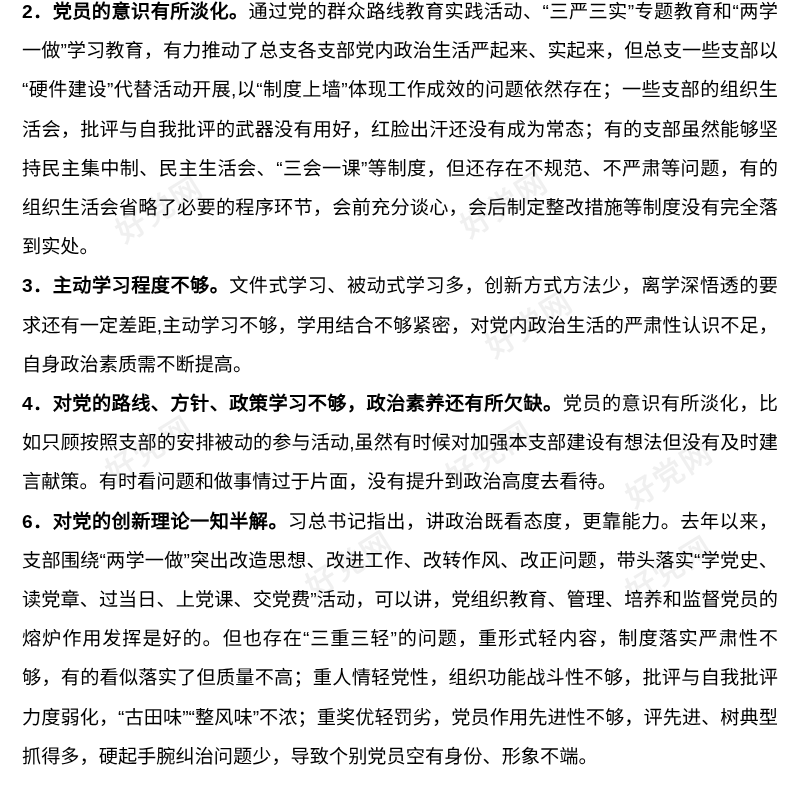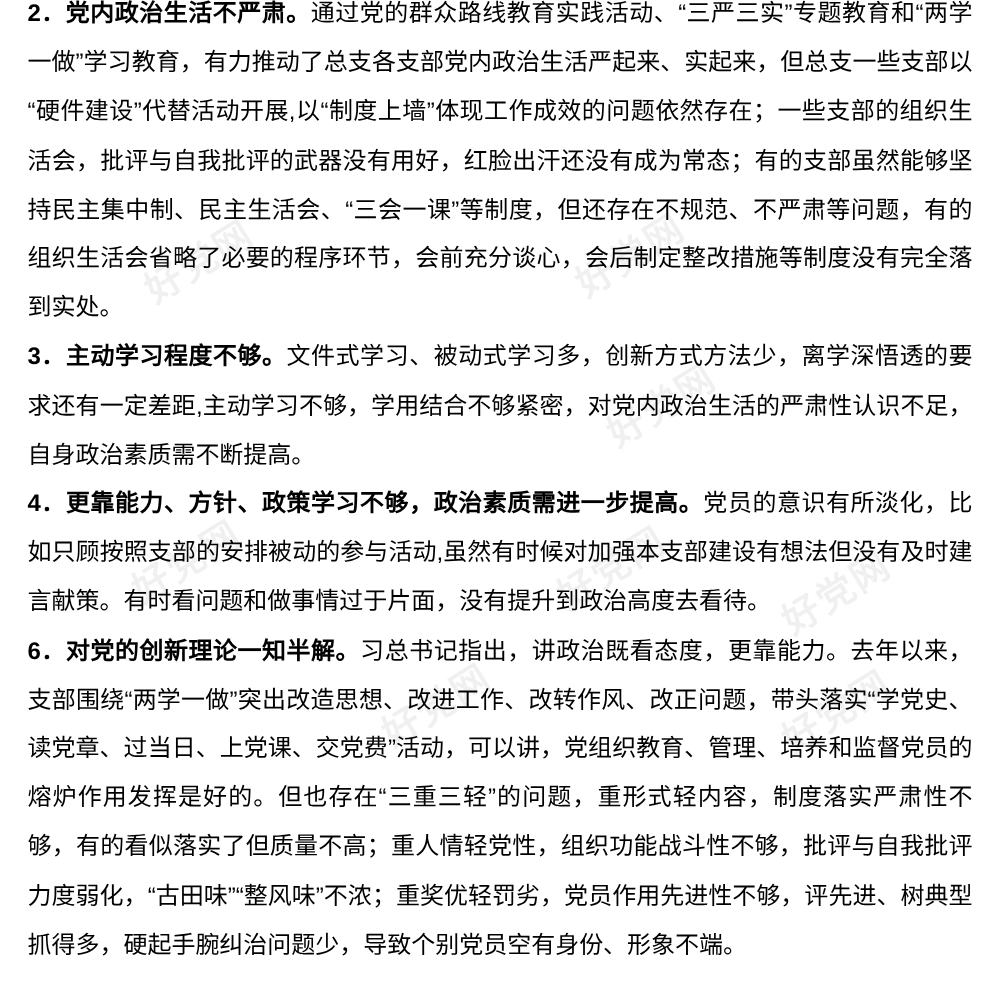--- a/index.html
+++ b/index.html
@@ -90,29 +90,29 @@
     <span class="watermark-mark wm-c">好党网</span>
     <span class="watermark-mark wm-d">好党网</span>
     <span class="watermark-mark wm-e">好党网</span>
     <span class="watermark-mark wm-f">好党网</span>
     <span class="watermark-mark wm-g">好党网</span>
   </div>
 
   <div id="doc-body">
 
     <p class="doc-para">
-      <span class="lead">2．</span><span class="lead">党内政治生活不严肃。</span><span>通过党的群众路线教育实践活动、“三严三实”专题教育和“两学一做”学习教育，有力推动了总支各支部党内政治生活严起来、实起来，但总支一些支部以“硬件建设”代替活动开展,以“制度上墙”体现工作成效的问题依然存在；一些支部的组织生活会，批评与自我批评的武器没有用好，红脸出汗还没有成为常态；有的支部虽然能够坚持民主集中制、民主生活会、“三会一课”等制度，但还存在不规范、不严肃等问题，有的组织生活会省略了必要的程序环节，会前充分谈心，会后制定整改措施等制度没有完全落到实处。</span>
+      <span class="lead">2．</span><span class="lead">党员的意识有所淡化。</span><span>通过党的群众路线教育实践活动、“三严三实”专题教育和“两学一做”学习教育，有力推动了总支各支部党内政治生活严起来、实起来，但总支一些支部以“硬件建设”代替活动开展,以“制度上墙”体现工作成效的问题依然存在；一些支部的组织生活会，批评与自我批评的武器没有用好，红脸出汗还没有成为常态；有的支部虽然能够坚持民主集中制、民主生活会、“三会一课”等制度，但还存在不规范、不严肃等问题，有的组织生活会省略了必要的程序环节，会前充分谈心，会后制定整改措施等制度没有完全落到实处。</span>
     </p>
 
     <p class="doc-para">
       <span class="lead">3．</span><span class="lead">主动学习程度不够。</span><span>文件式学习、被动式学习多，创新方式方法少，离学深悟透的要求还有一定差距,主动学习不够，学用结合不够紧密，对党内政治生活的严肃性认识不足，自身政治素质需不断提高。</span>
     </p>
 
     <p class="doc-para">
-      <span class="lead">4．</span><span class="lead">更靠能力、方针、政策学习不够，政治素质需进一步提高。</span><span>党员的意识有所淡化，比如只顾按照支部的安排被动的参与活动,虽然有时候对加强本支部建设有想法但没有及时建言献策。有时看问题和做事情过于片面，没有提升到政治高度去看待。</span>
+      <span class="lead">4．</span><span class="lead">对党的路线、方针、政策学习不够，政治素养还有所欠缺。</span><span>党员的意识有所淡化，比如只顾按照支部的安排被动的参与活动,虽然有时候对加强本支部建设有想法但没有及时建言献策。有时看问题和做事情过于片面，没有提升到政治高度去看待。</span>
     </p>
 
 
     <p class="doc-para">
       <span class="lead">6．</span><span class="lead">对党的创新理论一知半解。</span><span>习总书记指出，讲政治既看态度，更靠能力。去年以来，支部围绕“两学一做”突出改造思想、改进工作、改转作风、改正问题，带头落实“学党史、读党章、过当日、上党课、交党费”活动，可以讲，党组织教育、管理、培养和监督党员的熔炉作用发挥是好的。但也存在“三重三轻”的问题，重形式轻内容，制度落实严肃性不够，有的看似落实了但质量不高；重人情轻党性，组织功能战斗性不够，批评与自我批评力度弱化，“古田味”“整风味”不浓；重奖优轻罚劣，党员作用先进性不够，评先进、树典型抓得多，硬起手腕纠治问题少，导致个别党员空有身份、形象不端。</span>
     </p>
 
   </div>
 </div>
 

